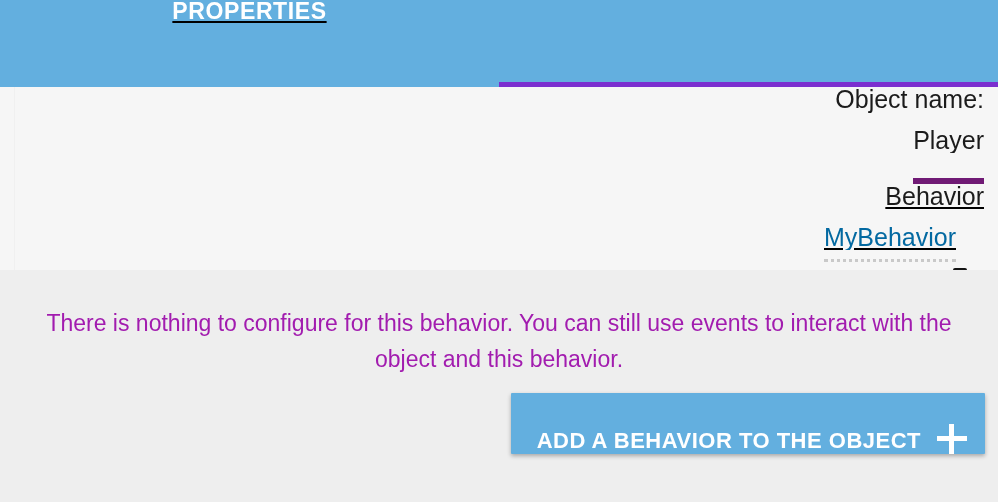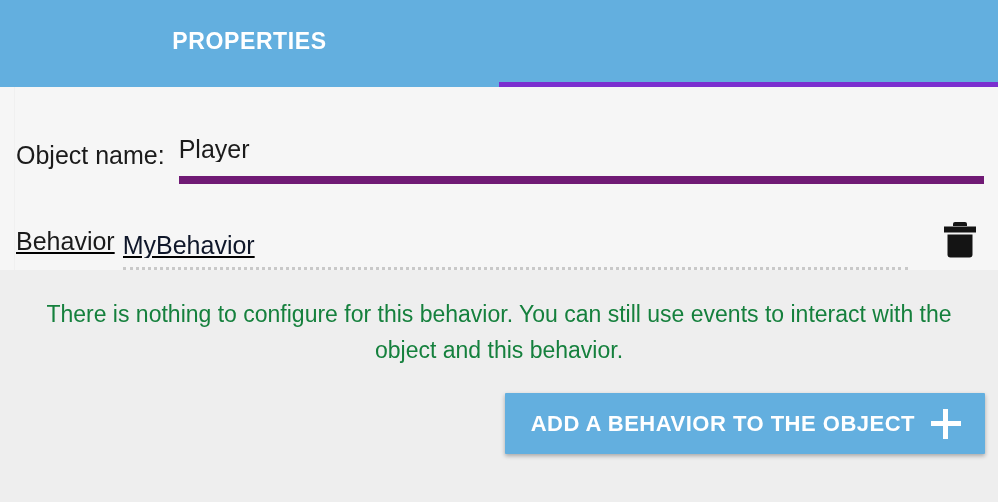--- a/index.html
+++ b/index.html
@@ -28,24 +28,24 @@
     height: 87px;
     background: #63afdf;
     display: flex;
     flex-direction: row;
     flex: 0 0 auto;
   }
   .tab {
     flex: 1 1 50%;
     position: relative;
     display: flex;
-    align-items: center;
     justify-content: center;
     cursor: pointer;
     user-select: none;
+    text-decoration: underline;
   }
   .tab-label {
     color: #ffffff;
     font-size: 23px;
     font-weight: bold;
     letter-spacing: 0.6px;
     text-transform: uppercase;
     line-height: 1;
     padding-bottom: 4px;
   }
@@ -77,20 +77,21 @@
     background: #f0f0f0;
   }
 
   .field-row {
     display: flex;
     align-items: flex-end;
     padding-left: 16px;
     padding-right: 14px;
     box-sizing: border-box;
     width: 998px;
+    flex-direction: column;
   }
   .row-objname {
     height: 97px;
   }
   .row-behavior {
     height: 86px;
     text-decoration: underline;
   }
 
   .field-label {
@@ -99,40 +100,40 @@
     line-height: 1;
     white-space: nowrap;
     padding-bottom: 16px;
   }
   .field-control {
     flex: 1 1 auto;
     position: relative;
     min-width: 0;
   }
   .field-control.solid {
-    border-bottom: 8px solid #701a75;
+    border-bottom: 6px solid #701a75;
     padding-bottom: 14px;
     margin-left: 14px;
   }
   .field-control.dotted {
     border-bottom: 3px dotted #c9c9c9;
     padding-bottom: 9px;
     margin-left: 8px;
     margin-right: 28px;
   }
   .field-value {
     font-size: 25px;
     line-height: 1;
     color: #1b1b1b;
     display: block;
     white-space: nowrap;
     overflow: hidden;
   }
   .field-value.placeholder {
-    color: #0f172a;
+    color: #0369a1;
   }
 
   .trash-btn {
     flex: 0 0 auto;
     width: 48px;
     height: 48px;
     display: flex;
     align-items: center;
     justify-content: center;
     cursor: pointer;
@@ -144,42 +145,42 @@
 
   
   .content {
     flex: 1 1 auto;
     background: #eeeeee;
     position: relative;
     display: flex;
     flex-direction: column;
   }
   .empty-message {
-    color: #15803d;
+    color: #a21caf;
     font-size: 23px;
     line-height: 36px;
     text-align: center;
     padding: 26px 40px 0 40px;
     max-width: 930px;
-    margin: 0 auto;
+    margin: 9px auto;
   }
 
   .button-wrap {
     position: absolute;
     right: 13px;
     top: 123px;
   }
   .add-behavior-btn {
     background: #63afdf;
     color: #ffffff;
     border: none;
     height: 61px;
-    padding: 0 24px 0 26px;
-    display: flex;
-    align-items: center;
+    padding: 0 18px 0 26px;
+    display: flex;
+    align-items: flex-end;
     justify-content: center;
     gap: 16px;
     font-family: "Liberation Sans", sans-serif;
     font-size: 22px;
     font-weight: bold;
     letter-spacing: 0.5px;
     text-transform: uppercase;
     cursor: pointer;
     box-shadow: 0 2px 4px rgba(0,0,0,0.30);
     border-radius: 1px;

